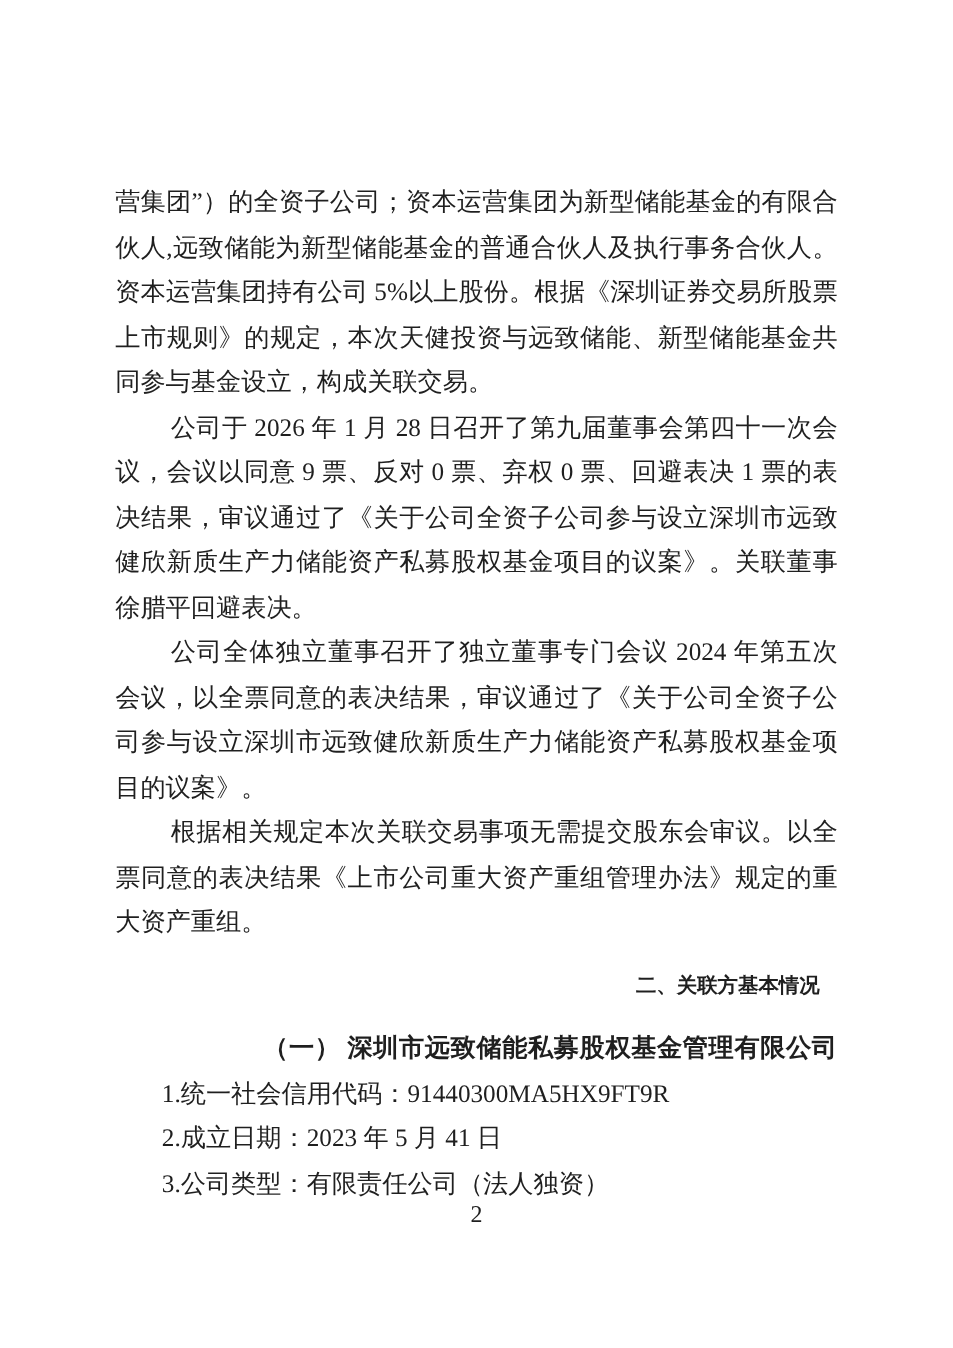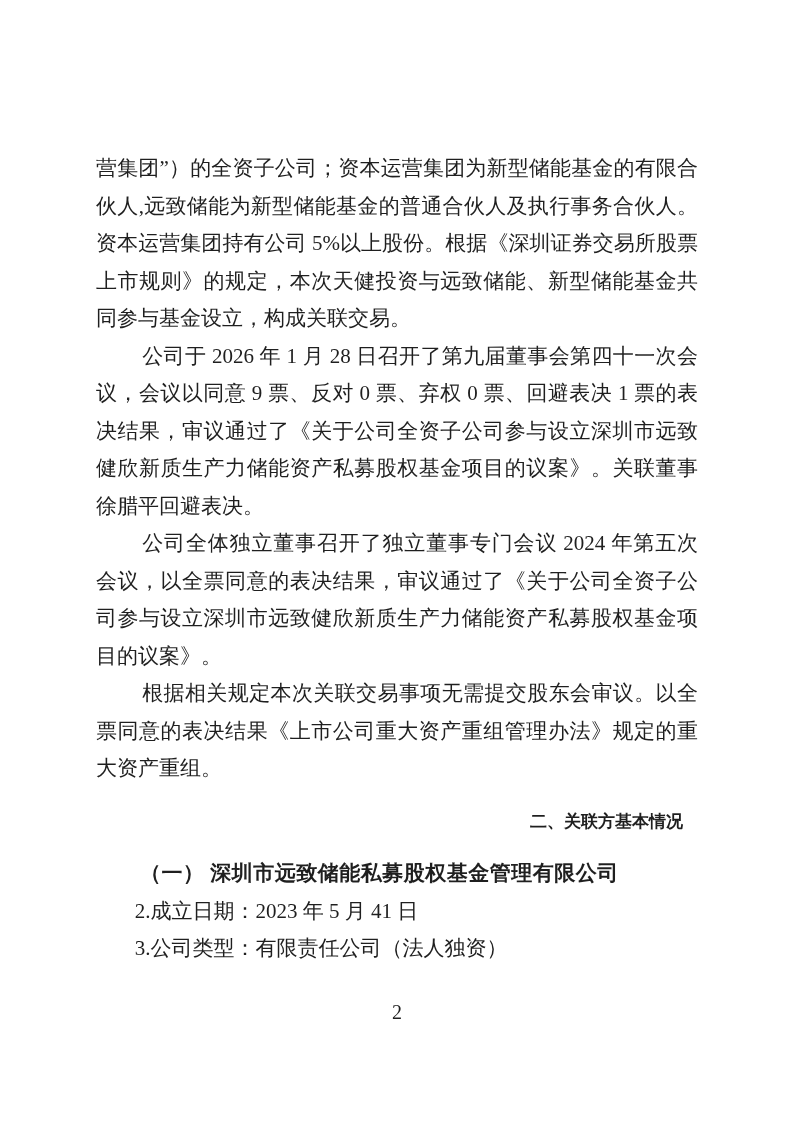--- a/index.html
+++ b/index.html
@@ -41,21 +41,21 @@
     font-family: "Liberation Sans", "DejaVu Sans", sans-serif;
     text-indent: 2.55em;
     text-align: right;
   }
   .heading2 {
     margin: 0;
     font-size: 21px;
     line-height: 37.5px;
     font-weight: 700;
     text-indent: 2.1em;
-    text-align: left;
+    text-align: right;
     letter-spacing: 0.5px;
   }
   .item {
     margin: 0;
     text-indent: 1.85em;
     text-align: left;
   }
   .page-number {
     position: absolute;
     top: 998px;
@@ -71,17 +71,18 @@
 <body>
 
 <div class="page">
   <div class="content">
     <p class="para continuation">营集团”）的全资子公司；资本运营集团为新型储能基金的有限合伙人,远致储能为新型储能基金的普通合伙人及执行事务合伙人。资本运营集团持有公司 5%以上股份。根据《深圳证券交易所股票上市规则》的规定，本次天健投资与远致储能、新型储能基金共同参与基金设立，构成关联交易。</p>
     <p class="para">公司于 2026 年 1 月 28 日召开了第九届董事会第四十一次会议，会议以同意 9 票、反对 0 票、弃权 0 票、回避表决 1 票的表决结果，审议通过了《关于公司全资子公司参与设立深圳市远致健欣新质生产力储能资产私募股权基金项目的议案》。关联董事徐腊平回避表决。</p>
     <p class="para">公司全体独立董事召开了独立董事专门会议 2024 年第五次会议，以全票同意的表决结果，审议通过了《关于公司全资子公司参与设立深圳市远致健欣新质生产力储能资产私募股权基金项目的议案》。</p>
     <p class="para">根据相关规定本次关联交易事项无需提交股东会审议。以全票同意的表决结果《上市公司重大资产重组管理办法》规定的重大资产重组。</p>
     <h2 class="heading1">二、关联方基本情况</h2>
     <h3 class="heading2">（一） 深圳市远致储能私募股权基金管理有限公司</h3>
+    <p class="item">1.统一社会信用代码：91440300MA5HX9FT9R</p>
     <p class="item">2.成立日期：2023 年 5 月 41 日</p>
     <p class="item">3.公司类型：有限责任公司（法人独资）</p>
   </div>
   <div class="page-number">2</div>
 </div>
 
 </body></html>

